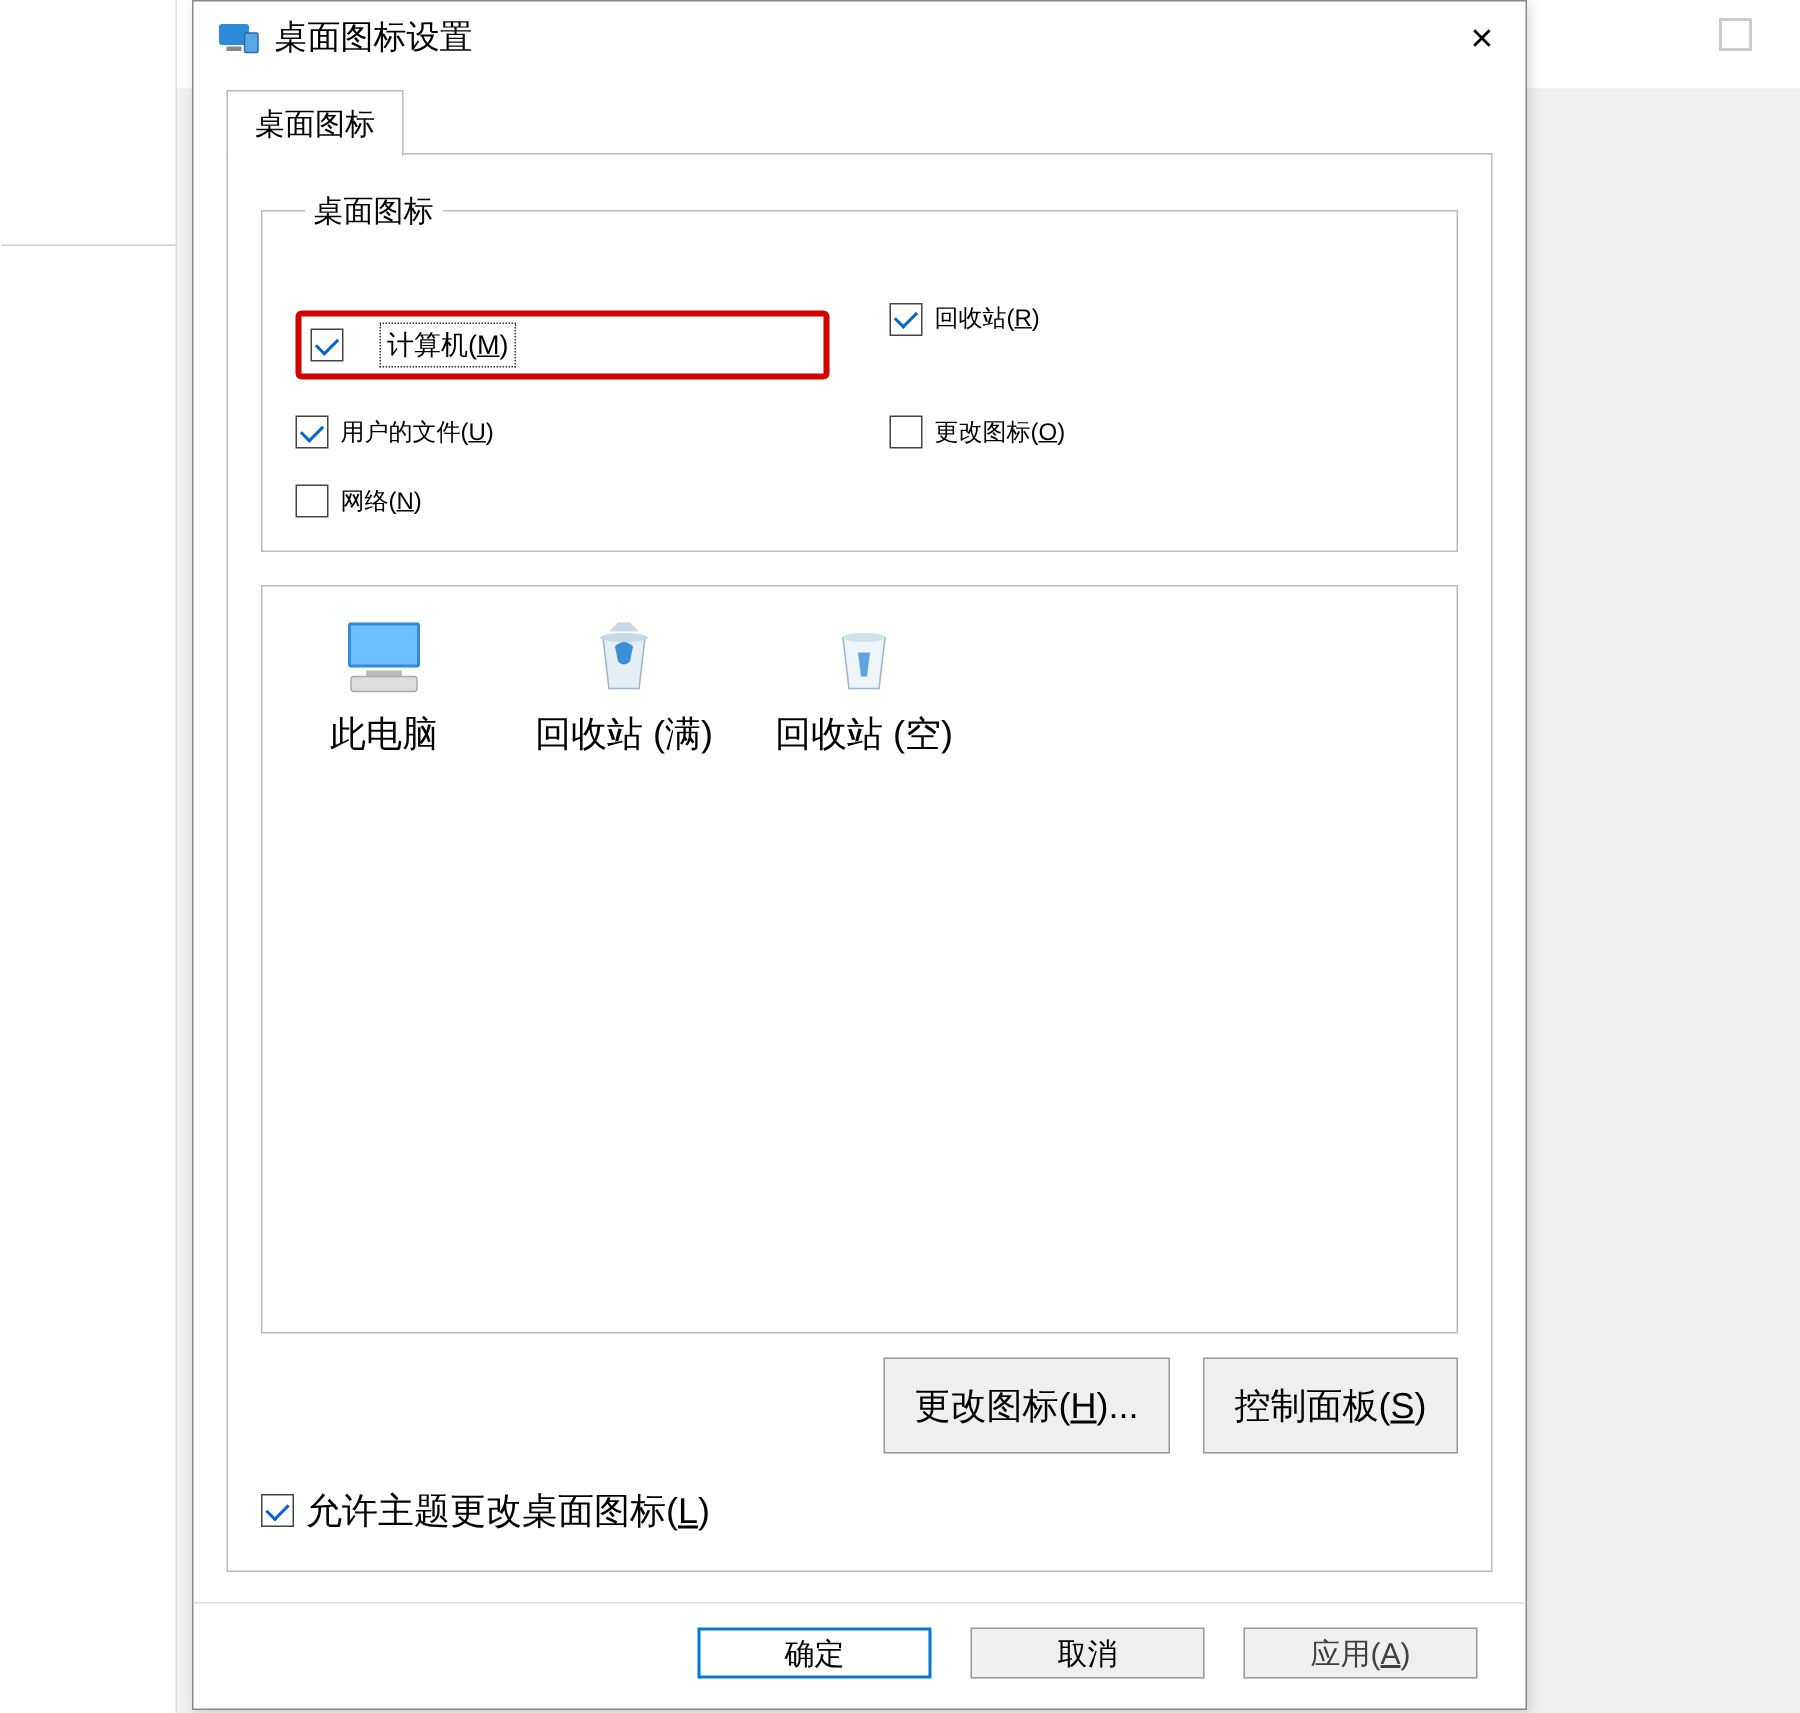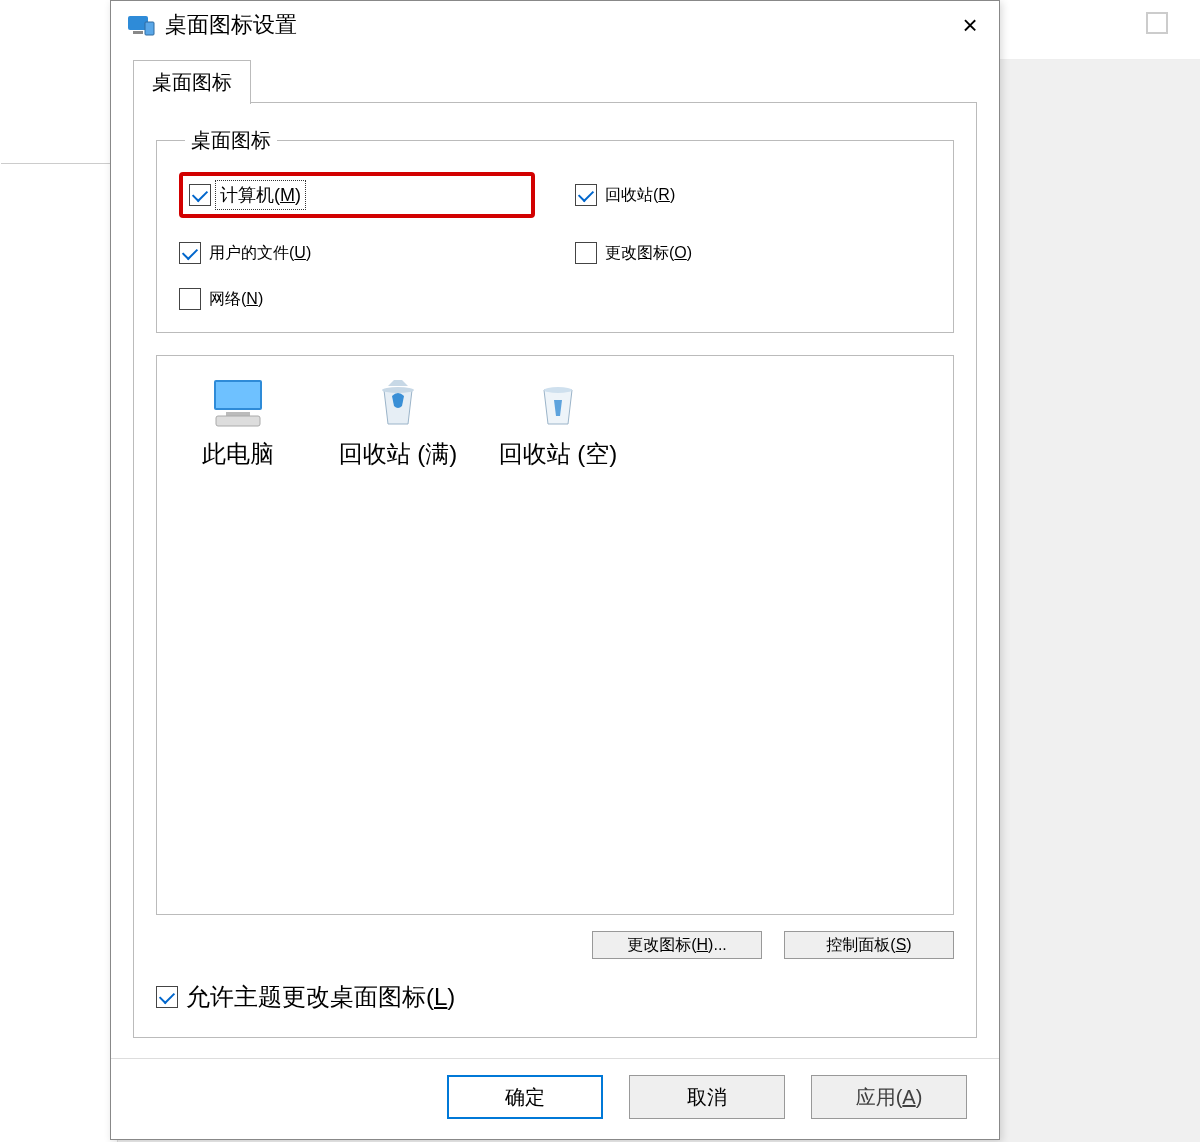--- a/index.html
+++ b/index.html
@@ -38,21 +38,21 @@
   }
   .backdrop-top .square {
     position:absolute;
     right: 32px;
     top: 12px;
     width: 22px; height: 22px;
     border: 2px solid #ccc;
   }
   .dialog {
     position: absolute;
-    left: 110px;
+    left: 128px;
     top: 0;
     width: 890px;
     height: 1140px;
     background: #fff;
     border: 1px solid #888;
     box-shadow: 2px 2px 8px rgba(0,0,0,0.15);
     display: flex;
     flex-direction: column;
   }
   .titlebar {
@@ -155,21 +155,22 @@
     border-bottom: 2px solid #0066cc;
     transform: rotate(-45deg) translate(1px,-1px);
   }
   .akey { text-decoration: underline; }
   .highlight-red {
     border: 4px solid #d20000;
     border-radius: 4px;
     padding: 4px 6px;
     display: inline-flex;
     align-items: center;
-    gap: 4px;
+    gap: 24px;
+    margin-top: 35px;
   }
   .dotted-focus {
     border: 1px dotted #333;
     padding: 2px 4px;
   }
   .icon-list-panel {
     border: 1px solid #bbb;
     flex: 1;
     padding: 14px 10px;
     display: block;
@@ -198,25 +199,25 @@
     white-space: nowrap;
   }
   .button-row {
     display: flex;
     justify-content: flex-end;
     gap: 22px;
     margin: 16px 0 0 0;
   }
   .win-btn {
     min-width: 170px;
-    height: 28px;
+    height: 64px;
     padding: 0 20px;
     border: 1px solid #999;
     background: #efefef;
-    font-size: 16px;
+    font-size: 24px;
     display: inline-flex;
     align-items: center;
     justify-content: center;
     cursor: pointer;
   }
   .tab-body-wrap .allow-row {
     display: flex;
     align-items: center;
     gap: 8px;
     font-size: 24px;
@@ -225,21 +226,21 @@
   .footer {
     display: flex;
     justify-content: flex-end;
     gap: 26px;
     padding: 16px 32px 20px 32px;
     border-top: 1px solid #ddd;
     margin-top: auto;
   }
   .footer .win-btn {
     min-width: 156px;
-    height: 44px;
+    height: 34px;
     font-size: 20px;
   }
   .win-btn.primary {
     border: 2px solid #0078d7;
     background: #fff;
   }
   .win-btn.disabled {
     color: #404040;
     cursor: default;
   }

